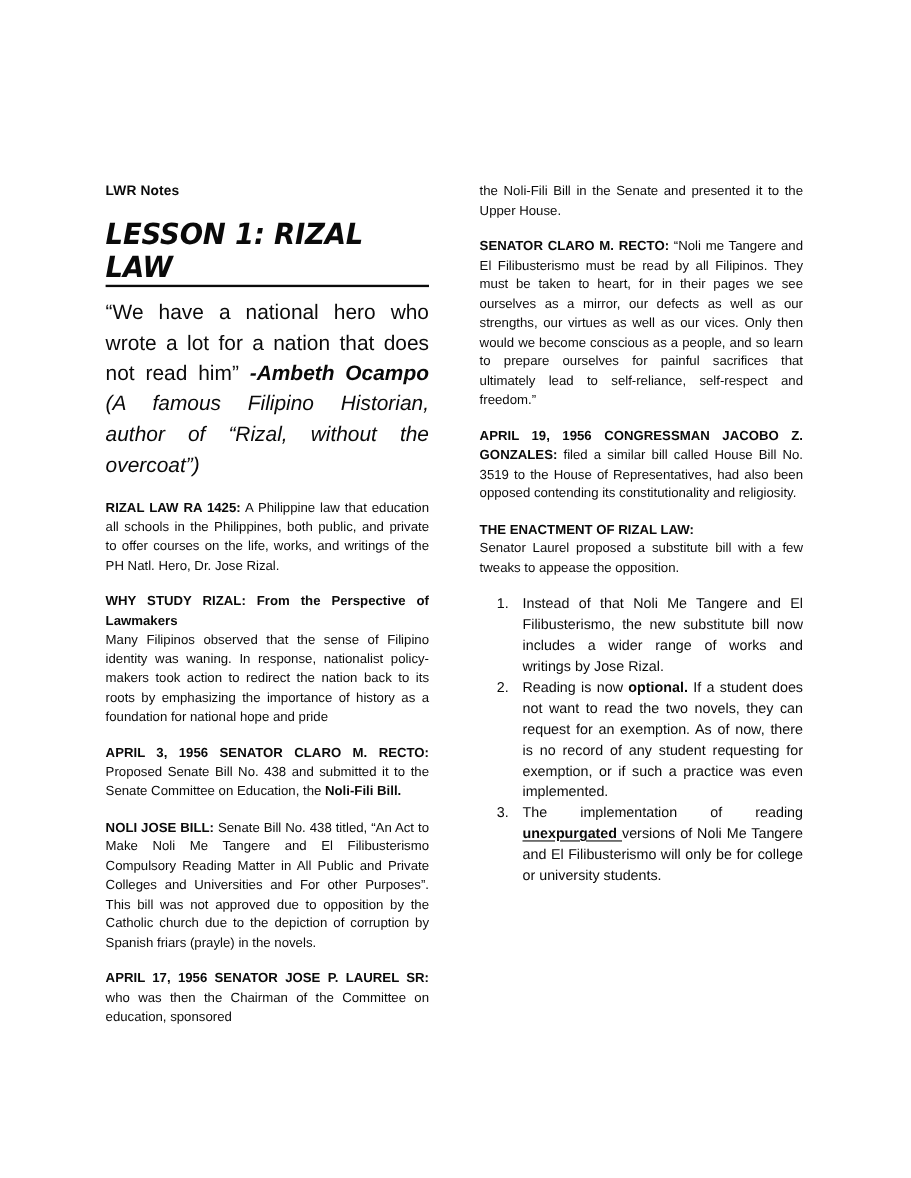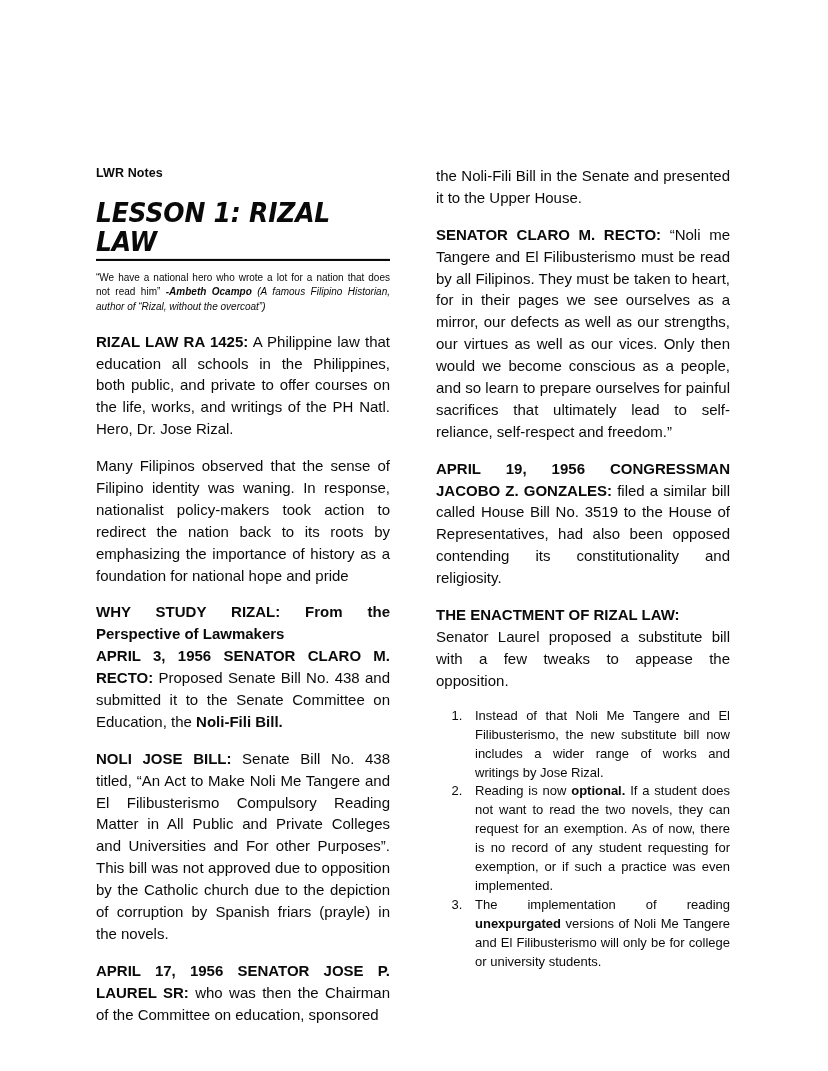--- a/index.html
+++ b/index.html
@@ -58,45 +58,46 @@
     letter-spacing: -0.2px;
     margin: 0 0 10px 0;
     display: inline-block;
     border-bottom: 2.5px solid #0a0a0a;
     padding-bottom: 1px;
     transform: scaleY(1.06);
     transform-origin: left bottom;
   }
 
   p.body {
-    font-size: 15px;
+    font-size: 12px;
     line-height: 1.46;
     margin: 0 0 15px 0;
     text-align: justify;
     text-justify: inter-word;
     hyphens: none;
   }
   p.body.tight {
     margin-bottom: 0;
   }
   p.body.run-on {
     margin-top: 0;
   }
 
   p.quote {
-    font-size: 10px;
+    font-size: 19px;
     line-height: 1.46;
     margin: 0 0 16px 0;
     text-align: justify;
   }
   .italic { font-style: italic; }
   .bold { font-weight: bold; }
   .bold-italic { font-weight: bold; font-style: italic; }
   .u-bold {
     font-weight: bold;
+    text-decoration: underline;
     text-underline-offset: 2px;
   }
 
   .heading {
     font-weight: bold;
   }
 
   
   ol.numbered {
     margin: 14px 0 0 0;
@@ -127,25 +128,25 @@
       <div class="doc-title">LESSON 1: RIZAL LAW</div>
 
       <p class="quote">
         <span>“We have a national hero who wrote a lot for a nation that does not read him” </span><span class="bold-italic">-Ambeth Ocampo</span><span class="italic"> (A famous Filipino Historian, author of “Rizal, without the overcoat”)</span>
       </p>
 
       <p class="body">
         <span class="heading">RIZAL LAW RA 1425:</span><span> A Philippine law that education all schools in the Philippines, both public, and private to offer courses on the life, works, and writings of the PH Natl. Hero, Dr. Jose Rizal.</span>
       </p>
 
+      <p class="body tight">
+        <span class="heading">WHY STUDY RIZAL: From the Perspective of Lawmakers</span>
+      </p>
       <p class="body run-on">
         <span>Many Filipinos observed that the sense of Filipino identity was waning. In response, nationalist policy-makers took action to redirect the nation back to its roots by emphasizing the importance of history as a foundation for national hope and pride</span>
-      </p>
-      <p class="body tight">
-        <span class="heading">WHY STUDY RIZAL: From the Perspective of Lawmakers</span>
       </p>
 
       <p class="body">
         <span class="heading">APRIL 3, 1956 SENATOR CLARO M. RECTO:</span><span> Proposed Senate Bill No. 438 and submitted it to the Senate Committee on Education, the </span><span class="bold">Noli-Fili Bill.</span>
       </p>
 
       <p class="body">
         <span class="heading">NOLI JOSE BILL:</span><span> Senate Bill No. 438 titled, “An Act to Make Noli Me Tangere and El Filibusterismo Compulsory Reading Matter in All Public and Private Colleges and Universities and For other Purposes”. This bill was not approved due to opposition by the Catholic church due to the depiction of corruption by Spanish friars (prayle) in the novels.</span>
       </p>
 

